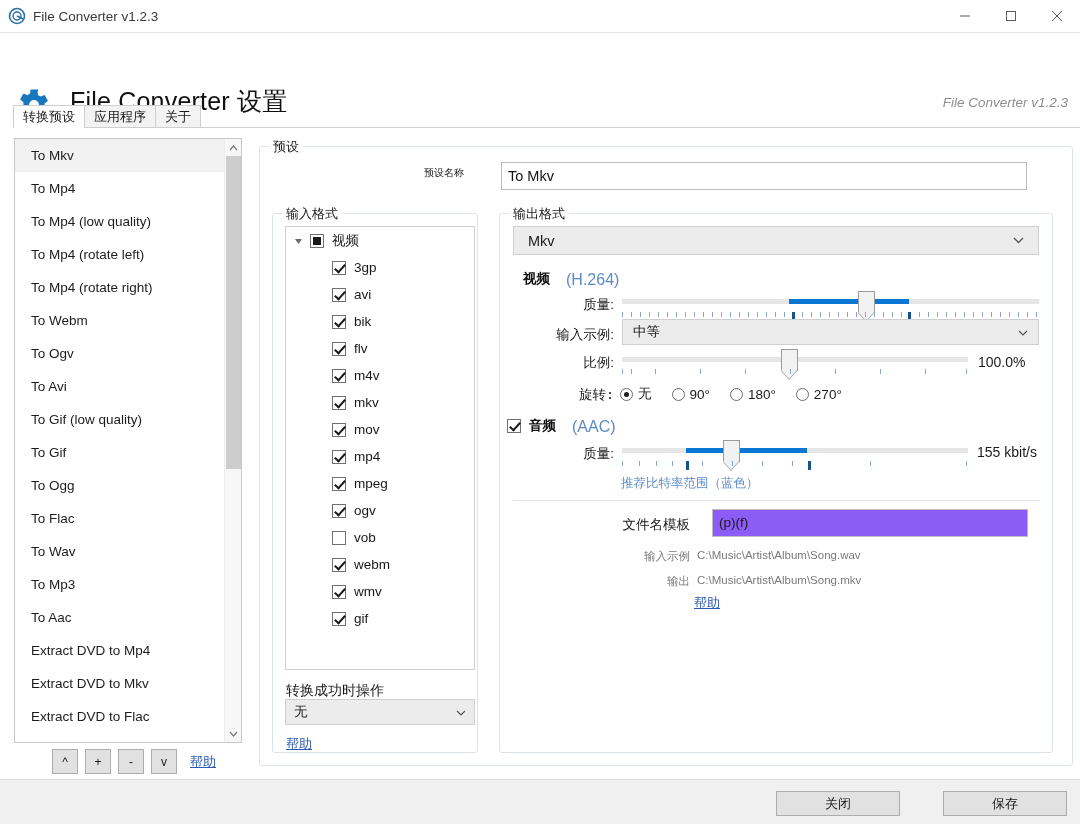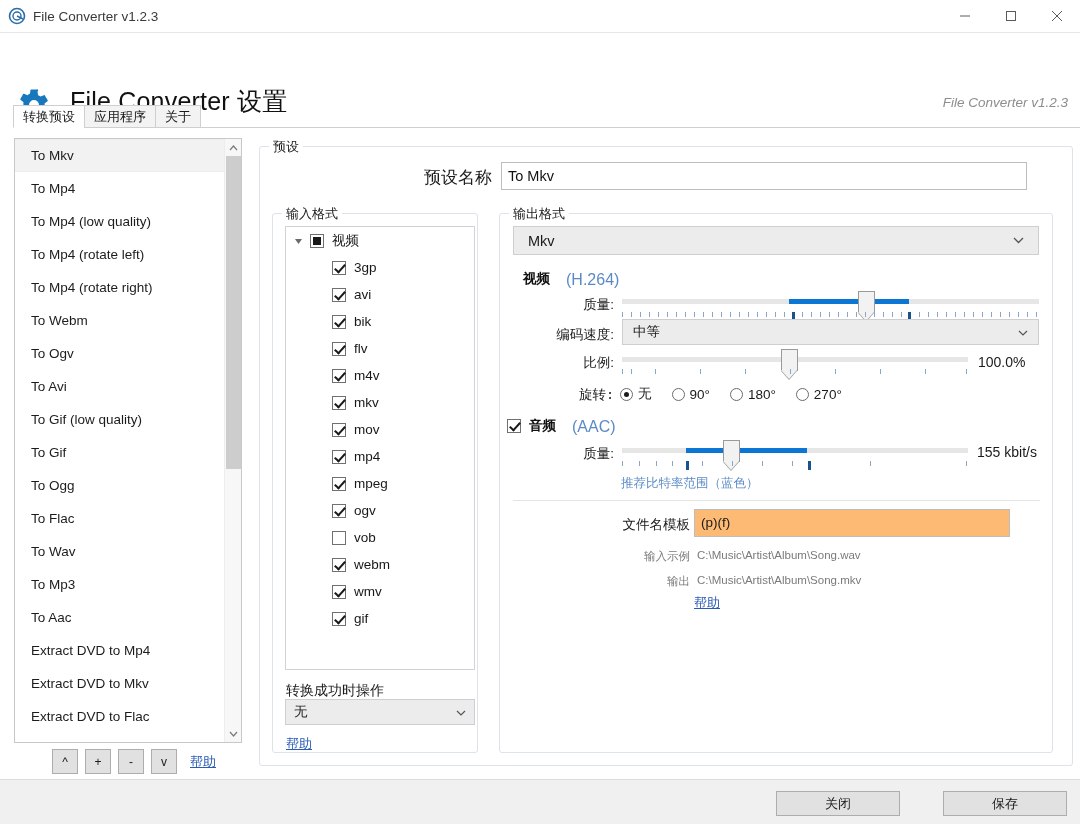--- a/index.html
+++ b/index.html
@@ -95,21 +95,21 @@
   .gb{ position:absolute; border:1px solid #dde3ea; border-radius:3px; }
   .gb > .gb-title{
     position:absolute; top:-9px; left:9px; background:#fff; padding:0 4px;
     font-size:13px; color:#1a1a1a;
   }
 
   #gb-preset{ left:259px; top:146px; width:814px; height:620px; }
   #gb-input{ left:272px; top:213px; width:206px; height:540px; }
   #gb-output{ left:499px; top:213px; width:554px; height:540px; }
 
-  .preset-name-label{ position:absolute; left:424px; top:166px; font-size:17px; }
+  .preset-name-label{ position:absolute; left:424px; top:166px; font-size:10px; }
   .preset-name-input{
     position:absolute; left:501px; top:162px; width:526px; height:28px;
     border:1px solid #bdbdbd; background:#fff; font-size:14.5px;
     padding:0 6px; line-height:26px; color:#111;
     font-family:"Liberation Sans",sans-serif;
   }
 
   
   .tree{
     position:absolute; left:285px; top:226px; width:190px; height:444px;
@@ -199,22 +199,22 @@
     border-radius:50%; background:#1a1a1a;
   }
   .rd-item{ display:flex; align-items:center; margin-right:16px; }
 
   .legend-note{ position:absolute; left:621px; top:475px; font-size:12.5px; color:#5b8ac7; }
 
   .hr{ position:absolute; left:513px; top:500px; width:527px; height:1px; background:#e4e4e4; }
 
   .fn-label{ position:absolute; left:620px; top:516px; font-size:13.5px; width:70px; text-align:right; }
   .fn-input{
-    position:absolute; left:694px; top:509px; width:316px; height:28px;
-    border:1px solid #bdbdbd; background:#fdba74; font-size:13.5px; padding:0 6px; line-height:26px;
+    position:absolute; left:712px; top:509px; width:316px; height:28px;
+    border:1px solid #bdbdbd; background:#8b5cf6; font-size:13.5px; padding:0 6px; line-height:26px;
   }
   .ex-label{ position:absolute; font-size:11.5px; color:#7a7a7a; text-align:right; width:80px; }
   .ex-value{ position:absolute; font-size:11.5px; color:#7a7a7a; }
 
   
   .footer{
     position:absolute; left:0; right:0; bottom:0; height:45px;
     background:#f0f0f0; border-top:1px solid #dcdcdc;
   }
   .btn{
@@ -472,21 +472,21 @@
     <div class="tick" style="left:351px"></div>
     <div class="tick" style="left:360px"></div>
   <div class="tick" style="left:369px"></div>
     <div class="tick" style="left:378px"></div>
     <div class="tick" style="left:387px"></div>
     <div class="tick" style="left:396px"></div>
   <div class="tick" style="left:405px"></div>
     <div class="tick" style="left:414px"></div>
 </div>
 
-<div class="fld-label" style="left:527px; top:326px; width:87px;">编码速度:</div>
+<div class="fld-label" style="left:527px; top:326px; width:87px;">输入示例:</div>
 <div class="speed-select">
   <span>中等</span>
   <span class="chev">
     <svg width="10" height="6" viewBox="0 0 10 6">
         <polyline points="1,1 5,5 9,1" fill="none" stroke="#555" stroke-width="1.2"></polyline>
       </svg>
   </span>
 </div>
 
 <div class="fld-label" style="left:540px; top:354px; width:74px;">比例:</div>

